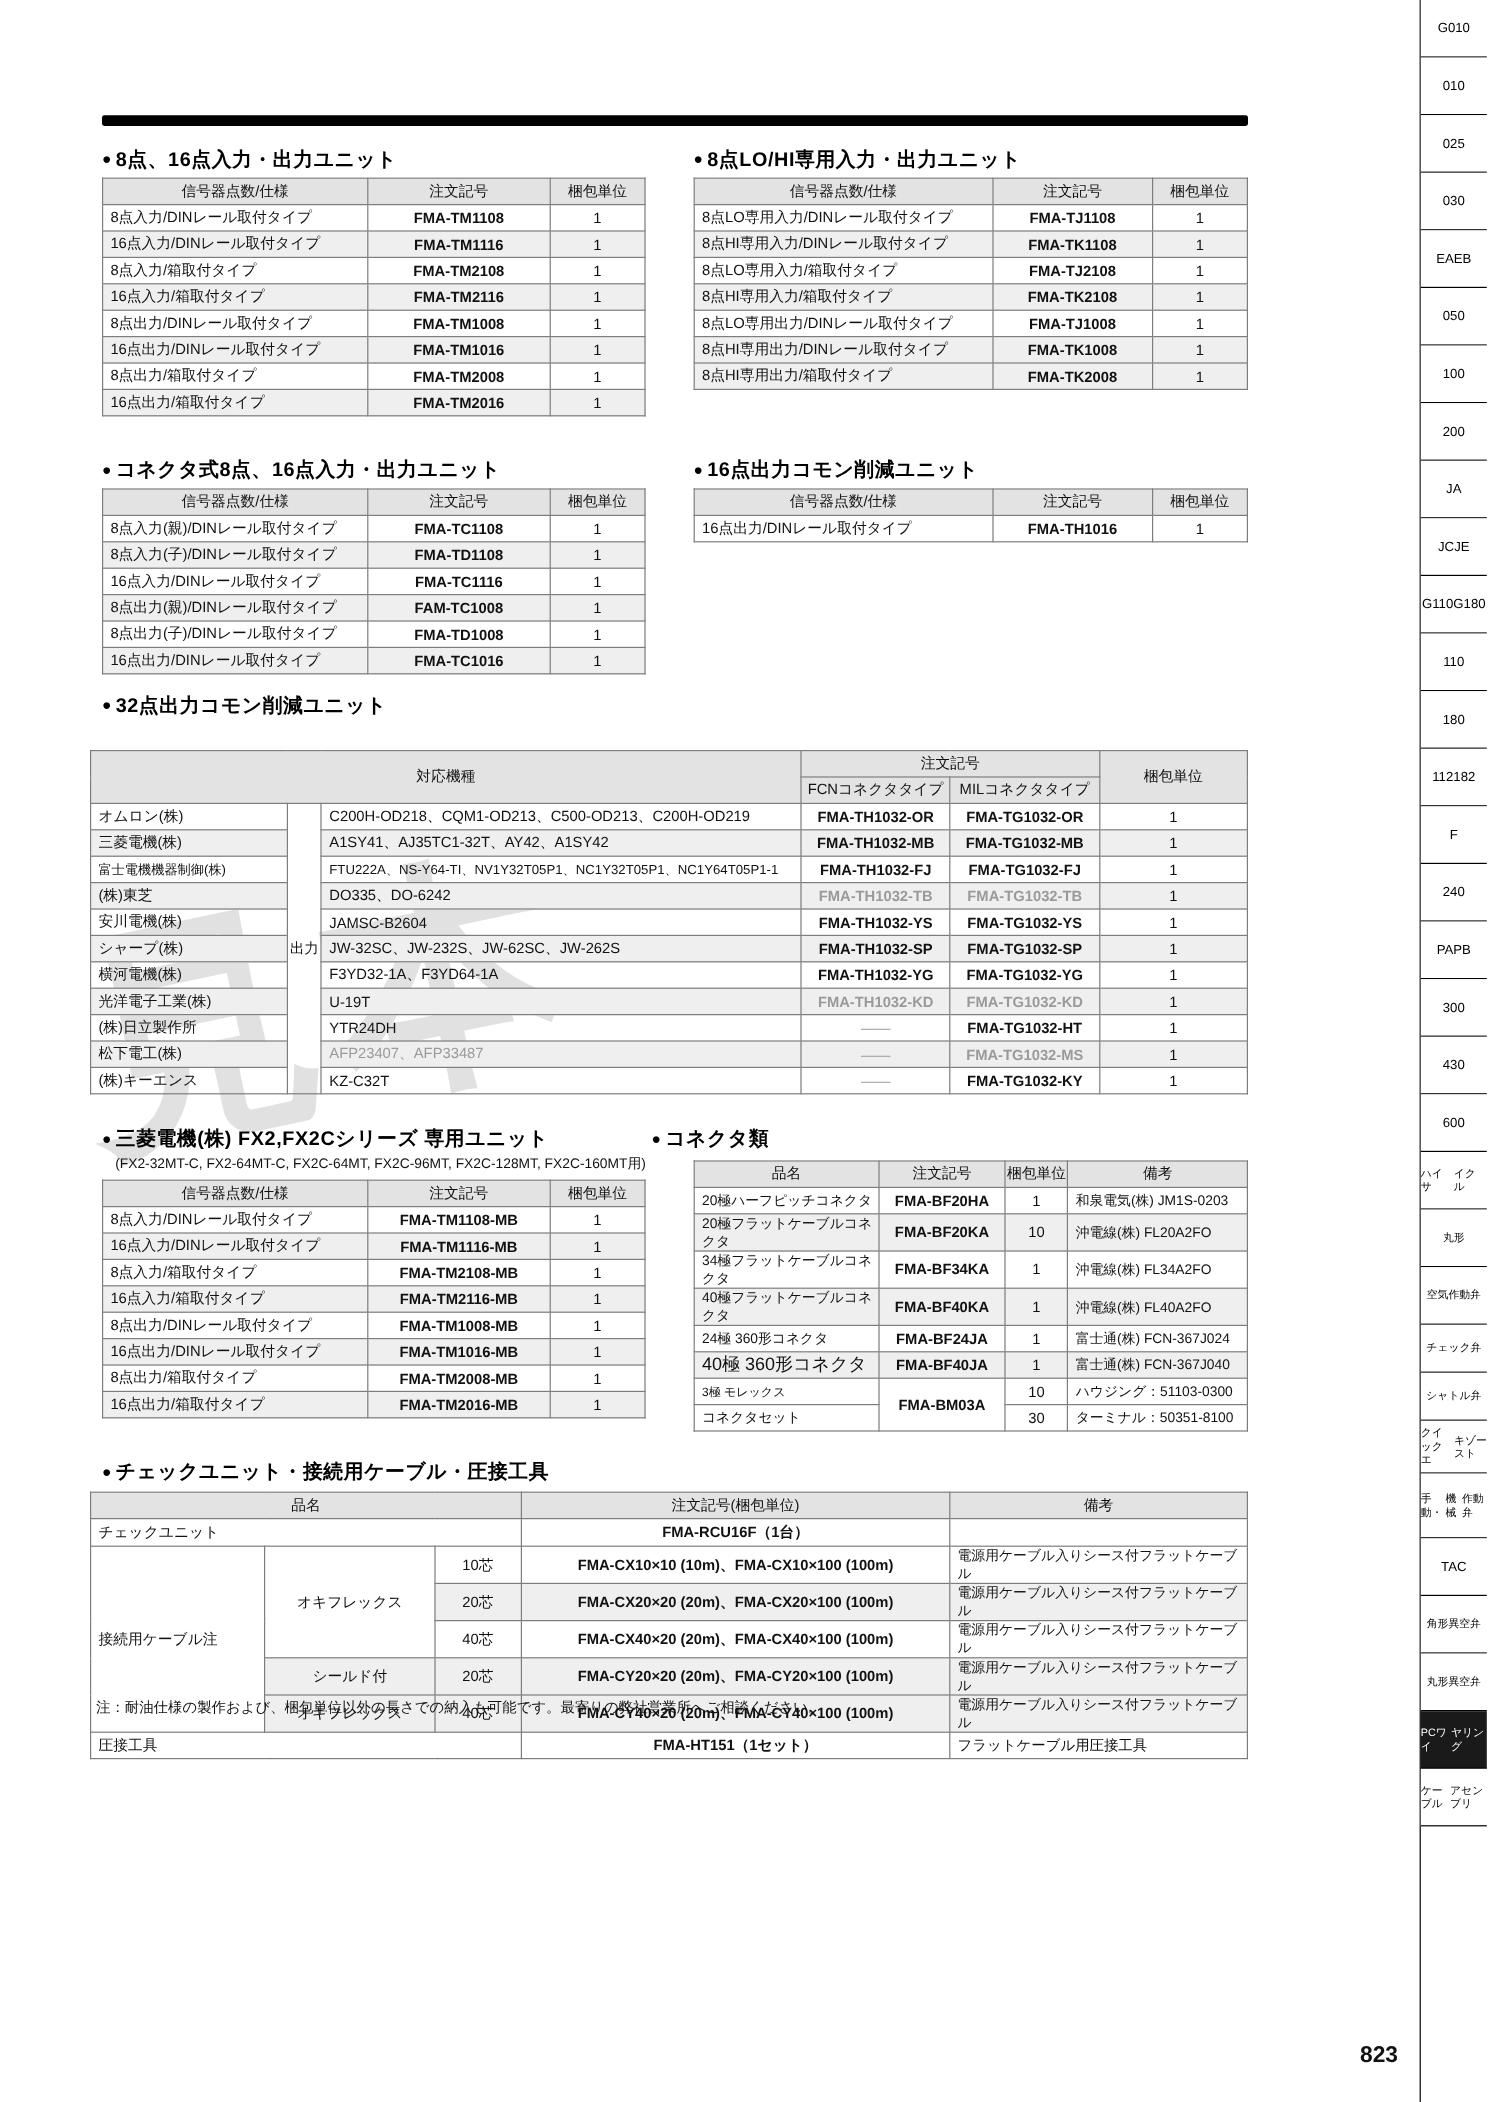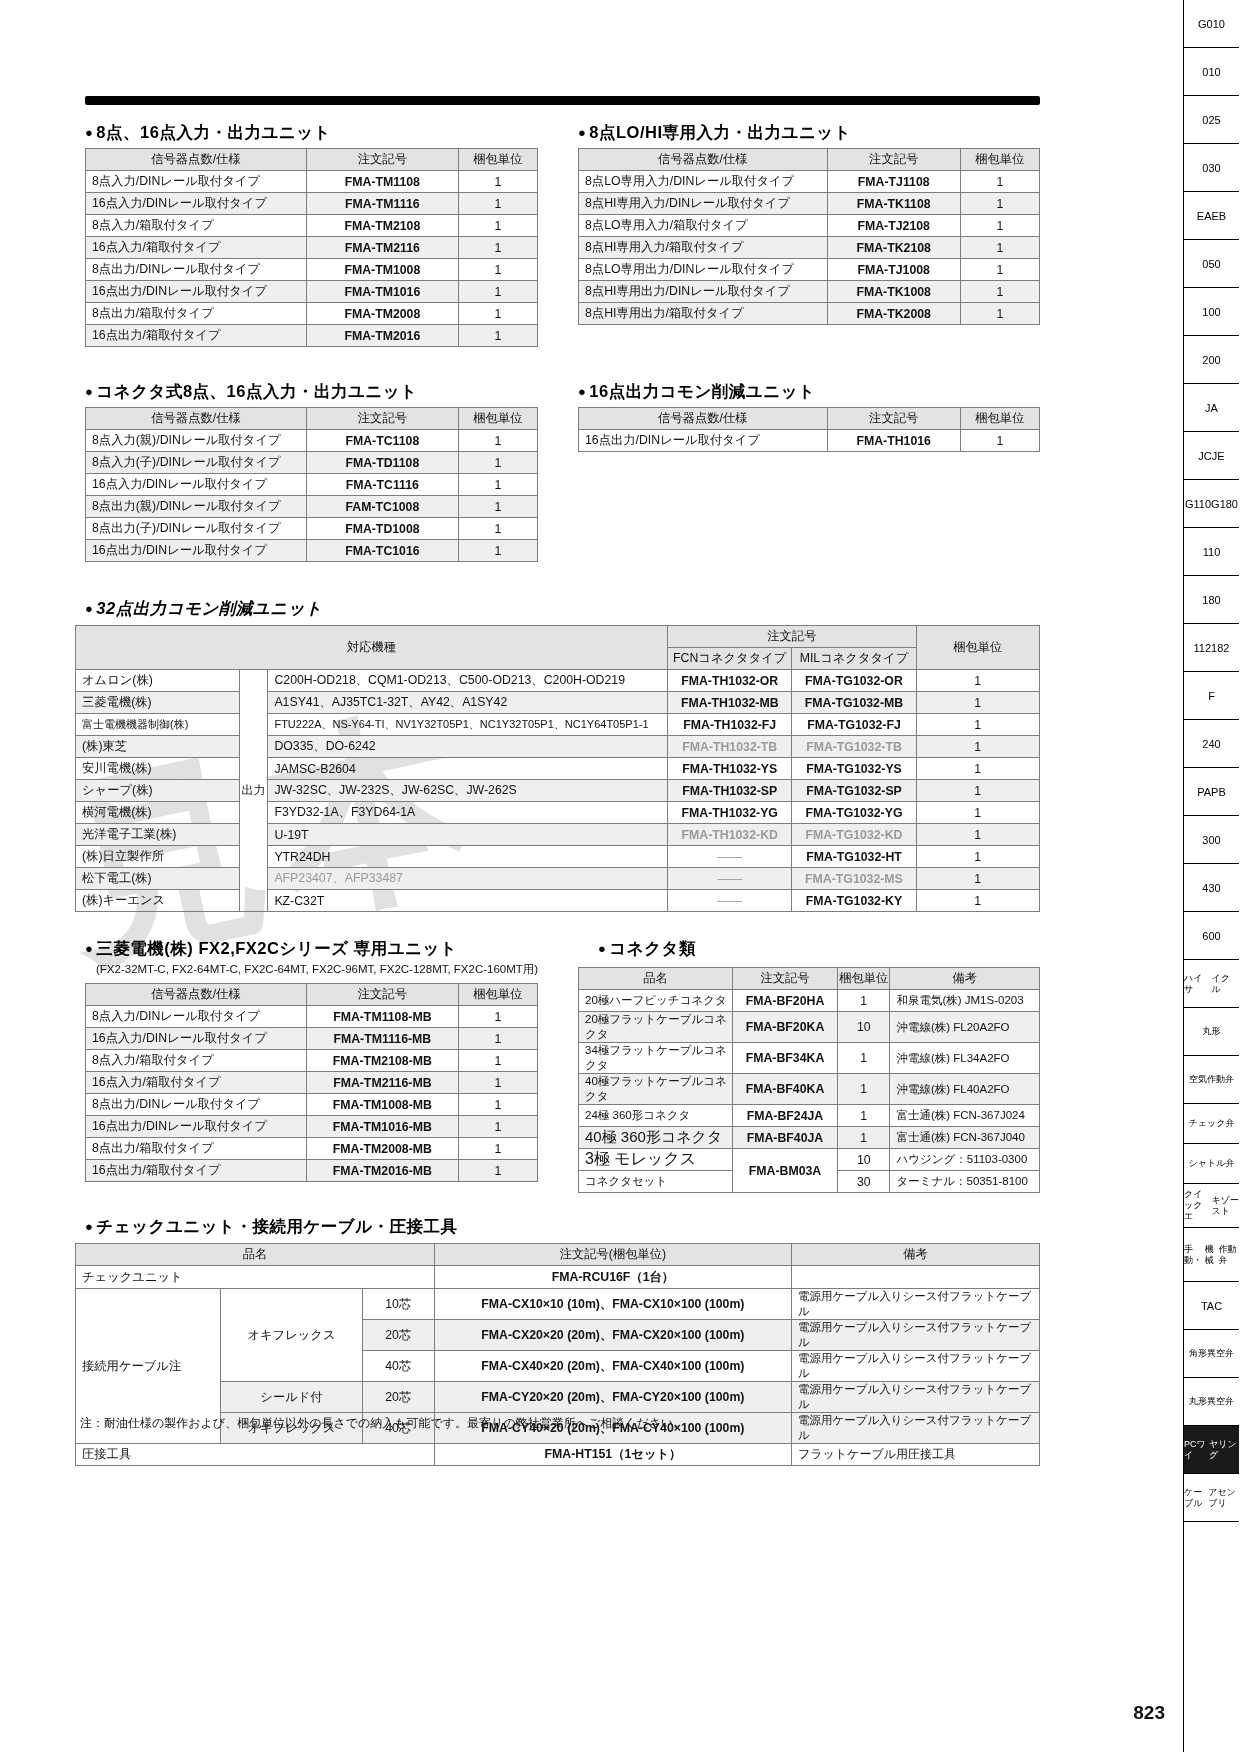--- a/index.html
+++ b/index.html
@@ -196,21 +196,21 @@
       <th style="width:79px;">梱包単位</th>
     </tr>
     <tr>
           <td class="l">16点出力/DINレール取付タイプ</td>
           <td class="c b">FMA-TH1016</td>
           <td class="c">1</td>
         </tr>
   </tbody>
     </table>
 
-  <div class="sec-title" style="left:85px;top:598px;font-style:italic;">32点出力コモン削減ユニット</div>
+  <div class="sec-title" style="left:85px;top:577px;">32点出力コモン削減ユニット</div>
   <table style="left:75px;top:625px;width:965px;">
     <tbody>
         <tr>
       <th colspan="3" rowspan="2" style="width:590px;height:22px;">対応機種</th>
       <th colspan="2" style="width:250px;">注文記号</th>
       <th rowspan="2" style="width:125px;">梱包単位</th>
     </tr>
     <tr>
       <th style="width:125px;">FCNコネクタタイプ</th>
       <th style="width:125px;">MILコネクタタイプ</th>
@@ -342,21 +342,21 @@
           <td class="c">1</td>
         </tr>
     <tr class="alt">
           <td class="l alt">16点出力/箱取付タイプ</td>
           <td class="c b alt">FMA-TM2016-MB</td>
           <td class="c alt">1</td>
         </tr>
   </tbody>
     </table>
 
-  <div class="sec-title" style="left:598px;top:938px;">コネクタ類</div>
+  <div class="sec-title" style="left:543px;top:938px;">コネクタ類</div>
   <table style="left:578px;top:967px;width:462px;">
     <tbody>
         <tr>
       <th style="width:155px;">品名</th>
       <th style="width:105px;">注文記号</th>
       <th style="width:52px;">梱包単位</th>
       <th style="width:150px;">備考</th>
     </tr>
     <tr>
           <td class="l" style="font-size:11.5px;">20極ハーフピッチコネクタ</td>
@@ -388,21 +388,21 @@
           <td class="c">1</td>
           <td class="l" style="font-size:11.5px;">富士通(株) FCN-367J024</td>
         </tr>
     <tr class="alt">
           <td class="l alt" style="font-size:15px;">40極 360形コネクタ</td>
           <td class="c b alt">FMA-BF40JA</td>
           <td class="c alt">1</td>
           <td class="l alt" style="font-size:11.5px;">富士通(株) FCN-367J040</td>
         </tr>
     <tr>
-      <td class="l" style="font-size:16px;height:20px;">3極 モレックス</td>
+      <td class="l" style="font-size:10px;height:20px;">3極 モレックス</td>
       <td class="c b" rowspan="2">FMA-BM03A</td>
       <td class="c">10</td>
       <td class="l" style="font-size:11.5px;">ハウジング：51103-0300</td>
     </tr>
     <tr>
       <td class="l" style="font-size:11.5px;height:20px;">コネクタセット</td>
       <td class="c">30</td>
       <td class="l" style="font-size:11.5px;">ターミナル：50351-8100</td>
     </tr>
   </tbody>

